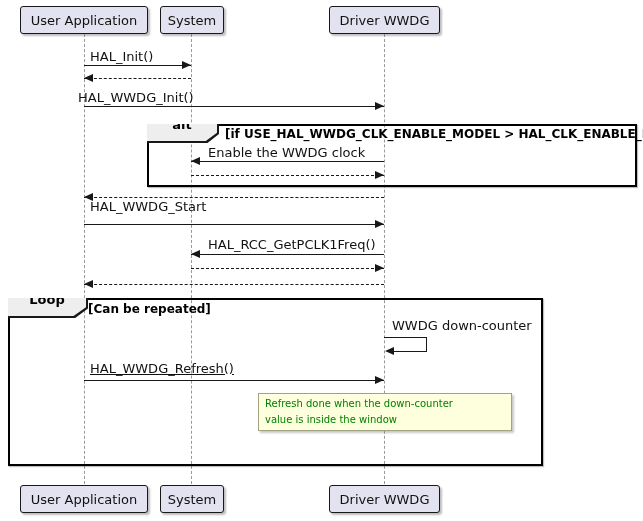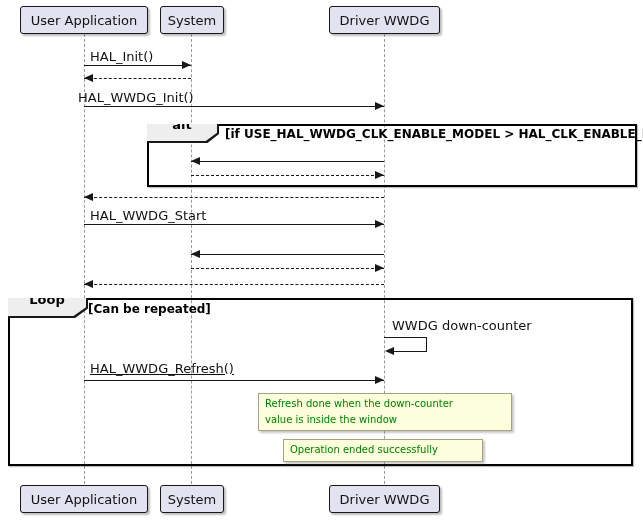--- a/index.html
+++ b/index.html
@@ -63,62 +63,63 @@
   <div class="mline" style="left:84px;top:106px;width:300px;"></div>
   <div class="ah-r" style="left:375px;top:102px;"></div>
 
   <div class="fragment" style="left:147px;top:124px;width:490px;height:63px;">
     <div class="frag-head" style="width:72px;height:19px;">
       <div class="frag-head-in">alt</div>
     </div>
   </div>
   <div class="frag-cond" style="left:225px;top:128px;">[if USE_HAL_WWDG_CLK_ENABLE_MODEL &gt; HAL_CLK_ENABLE_NO]</div>
 
+  <div class="mlabel" style="left:208px;top:146px;">Enable the WWDG clock</div>
   <div class="mline" style="left:191px;top:161px;width:193px;"></div>
   <div class="ah-l" style="left:191px;top:157px;"></div>
 
   <div class="mline dashed" style="left:191px;top:175px;width:193px;"></div>
   <div class="ah-r" style="left:375px;top:171px;"></div>
 
   <div class="mline dashed" style="left:84px;top:197px;width:300px;"></div>
   <div class="ah-l" style="left:84px;top:193px;"></div>
 
-  <div class="mlabel" style="left:90px;top:209px;">HAL_WWDG_Start</div>
+  <div class="mlabel" style="left:90px;top:200px;">HAL_WWDG_Start</div>
   <div class="mline" style="left:84px;top:224px;width:300px;"></div>
   <div class="ah-r" style="left:375px;top:220px;"></div>
 
+  <div class="mlabel" style="left:208px;top:238px;">HAL_RCC_GetPCLK1Freq()</div>
   <div class="mline" style="left:191px;top:254px;width:193px;"></div>
   <div class="ah-l" style="left:191px;top:250px;"></div>
 
   <div class="mline dashed" style="left:191px;top:268px;width:193px;"></div>
   <div class="ah-r" style="left:375px;top:264px;"></div>
 
   <div class="mline dashed" style="left:84px;top:284px;width:300px;"></div>
   <div class="ah-l" style="left:84px;top:280px;"></div>
 
-  <div class="fragment" style="left:8px;top:298px;width:625px;height:168px;">
+  <div class="fragment" style="left:8px;top:298px;width:535px;height:168px;">
     <div class="frag-head" style="width:80px;height:20px;">
       <div class="frag-head-in">Loop</div>
     </div>
   </div>
   <div class="frag-cond" style="left:88px;top:303px;">[Can be repeated]</div>
 
   <div class="mlabel" style="left:392px;top:319px;text-align:right;">WWDG down-counter</div>
   <div class="mline" style="left:384px;top:337px;width:43px;"></div>
   <div class="vline" style="left:426px;top:337px;height:15px;"></div>
   <div class="mline" style="left:393px;top:351px;width:34px;"></div>
   <div class="ah-l" style="left:385px;top:347px;"></div>
 
   <div class="mlabel" style="left:90px;top:362px;text-decoration:underline;">HAL_WWDG_Refresh()</div>
   <div class="mline" style="left:84px;top:380px;width:300px;"></div>
   <div class="ah-r" style="left:375px;top:376px;"></div>
 
   <div class="note" style="left:258px;top:393px;width:254px;height:38px;">Refresh done when the down-counter
 value is inside the window</div>
-  <div class="note" style="left:283px;top:439px;width:200px;height:23px;">Operation ended successfully</div>
 
   <div class="pbox" style="left:20px;top:485px;width:128px;">
       <span>User Application</span>
     </div>
   <div class="pbox" style="left:160px;top:485px;width:64px;">
       <span>System</span>
     </div>
   <div class="pbox" style="left:329px;top:485px;width:111px;">
       <span>Driver WWDG</span>
     </div>

